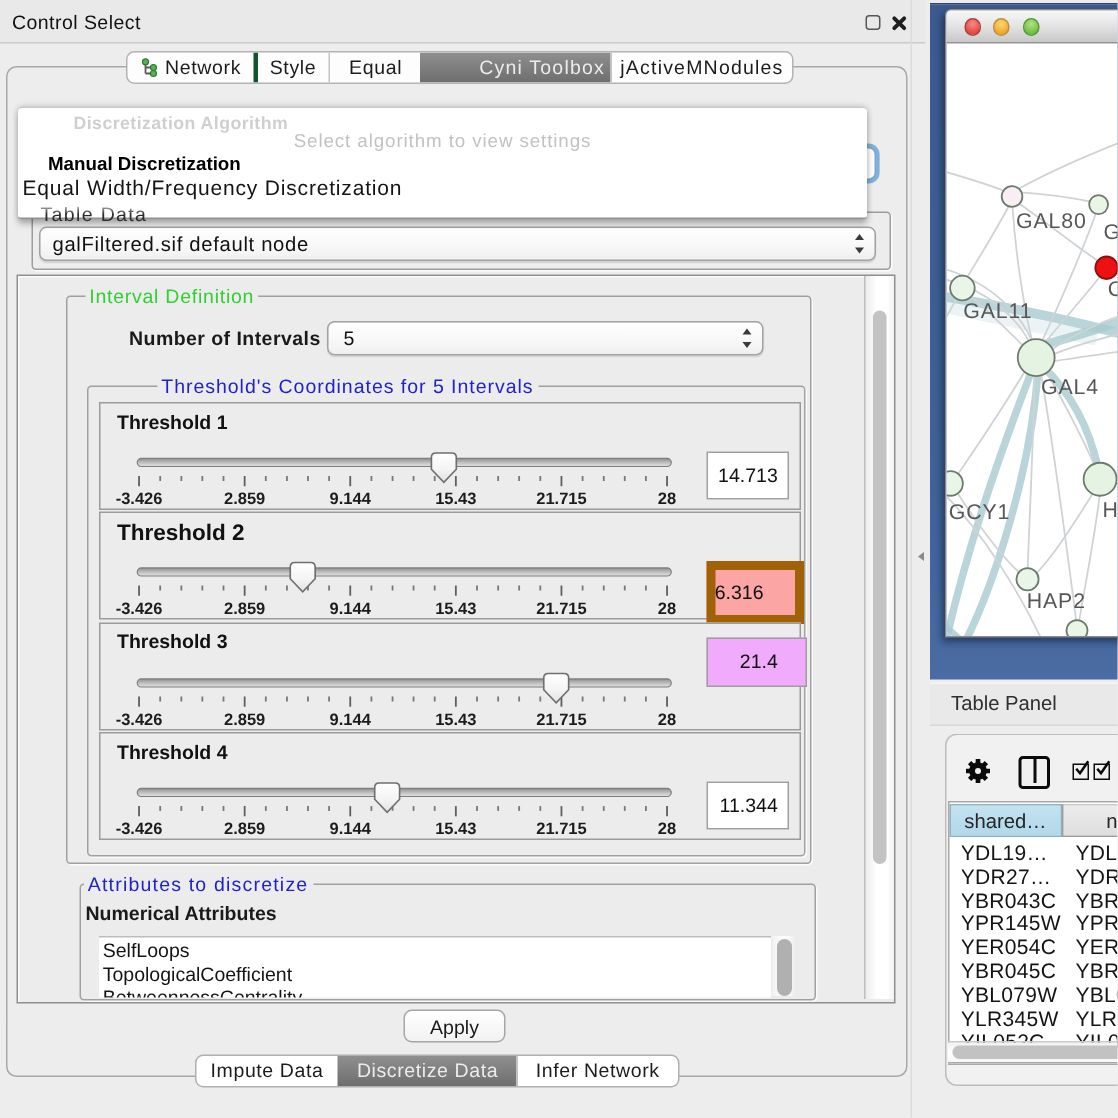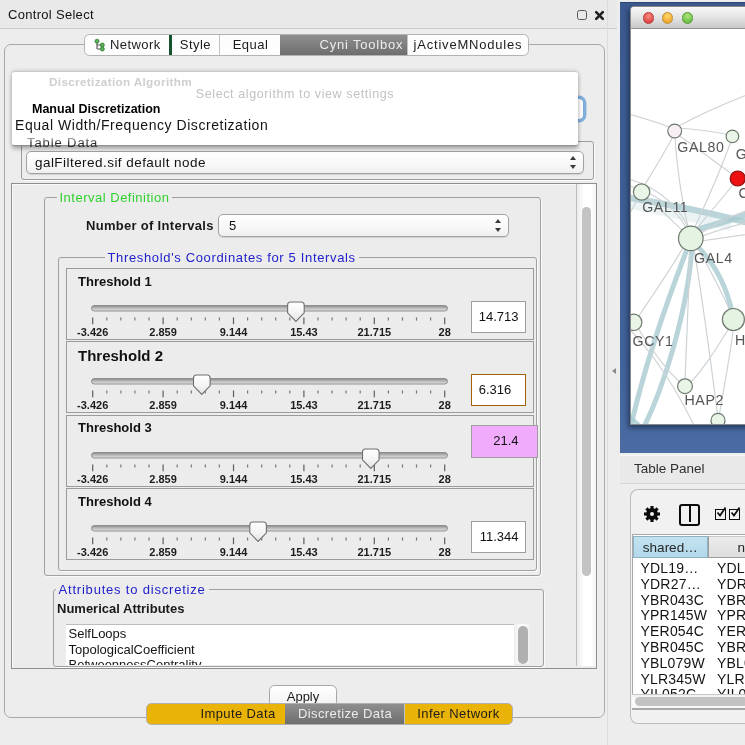--- a/index.html
+++ b/index.html
@@ -159,21 +159,21 @@
     <line x1="307.3" y1="49.4" x2="307.3" y2="56.2" stroke="#5f5f5f" stroke-width="1.2"></line>
     <line x1="321.4" y1="49.4" x2="321.4" y2="52.6" stroke="#787878" stroke-width="1.2"></line>
     <line x1="335.5" y1="49.4" x2="335.5" y2="52.6" stroke="#787878" stroke-width="1.2"></line>
     <line x1="349.5" y1="49.4" x2="349.5" y2="52.6" stroke="#787878" stroke-width="1.2"></line>
     <line x1="363.6" y1="49.4" x2="363.6" y2="52.6" stroke="#787878" stroke-width="1.2"></line>
     <text x="307.3" y="68" text-anchor="middle" font-size="11" font-weight="bold" fill="#1c1c1c">21.715</text>
     <line x1="377.7" y1="49.4" x2="377.7" y2="56.2" stroke="#5f5f5f" stroke-width="1.2"></line>
     <text x="377.7" y="68" text-anchor="middle" font-size="11" font-weight="bold" fill="#1c1c1c">28</text>
     <path d="M 126.50000000000001,37 Q 126.50000000000001,34 129.5,34 L 140.10000000000002,34 Q 143.10000000000002,34 143.10000000000002,37 L 143.10000000000002,44.8 L 134.8,53.5 L 126.50000000000001,44.8 Z" fill="url(#th1)" stroke="#6f6f6f" stroke-width="1.1"></path>
   </svg>
-<div class="abs" style="left:470.5px;top:373.5px;width:47px;height:30.5px;background:#ffffff;border:1px solid #a16207;font-size:13px;color:#111;text-align:center;line-height:30.5px;padding-right:6px;">6.316</div>
+<div class="abs" style="left:470.5px;top:373.5px;width:47px;height:30.5px;background:#fca5a5;border:6px solid #a16207;font-size:13px;color:#111;text-align:left;line-height:30.5px;padding-right:6px;">6.316</div>
 <div class="abs" style="left:65.5px;top:414.5px;width:466px;height:70px;border:1px solid #9b9b9b;background:#ececec;"></div>
 <div class="abs" style="left:78px;top:420.0px;font-size:13px;font-weight:bold;color:#111;">Threshold 3</div>
 <svg class="abs" style="left:66.5px;top:414.5px;" width="465" height="70" viewBox="0 0 465 70">
     <defs>
       <linearGradient id="tg2" x1="0" y1="0" x2="0" y2="1">
         <stop offset="0" stop-color="#8d8d8d"></stop>
         <stop offset="0.45" stop-color="#b9b9b9"></stop>
         <stop offset="1" stop-color="#e3e3e3"></stop>
       </linearGradient>
       <linearGradient id="th2" x1="0" y1="0" x2="0" y2="1">
@@ -271,22 +271,22 @@
 <div class="abs" style="left:470.5px;top:520.5px;width:47px;height:30.5px;background:#fff;border:1px solid #9e9e9e;font-size:13px;color:#111;text-align:right;line-height:30.5px;padding-right:6px;">11.344</div>
 <div class="gb" style="left:52.5px;top:589px;width:489px;height:75.5px;border-color:#a0a0a0;background:#ececec;">
     <div class="gbl" style="background:#ececec;color:#2222cc;left:2px;letter-spacing:.8px;">Attributes to discretize</div>
   </div>
 <div class="abs" style="left:57px;top:600.5px;font-size:13px;font-weight:bold;color:#1a1a1a;">Numerical Attributes</div>
 <div class="abs" style="left:66px;top:623.5px;width:448px;height:40px;background:#fff;border-top:1px solid #bdbdbd;overflow:hidden;">
     <div style="font-size:13px;color:#141414;padding:1.5px 0 0 2.5px;line-height:15.7px;">SelfLoops<br>TopologicalCoefficient<br>BetweennessCentrality</div>
   </div>
 <div class="abs" style="left:514.5px;top:623.5px;width:15.5px;height:40px;background:linear-gradient(to right,#f2f2f2,#fff 50%,#eee);"></div>
 <div class="abs" style="left:517.5px;top:626px;width:10px;height:37.5px;background:#b0b0b0;border-radius:5px;"></div>
-<div class="abs" style="left:269px;top:672.8px;width:66px;height:20.5px;background:linear-gradient(#ffffff,#f2f2f2);border:1px solid #a6a6a6;border-radius:5.5px;font-size:13px;color:#1a1a1a;display:flex;align-items:center;justify-content:center;margin-top:12px;">Apply</div>
-<div class="abs" style="left:146px;top:703px;width:321px;height:19.5px;background:#eab308;border:1px solid #b0b0b0;border-radius:5.5px;overflow:hidden;display:flex;padding-left:44px;">
+<div class="abs" style="left:269px;top:672.8px;width:66px;height:20.5px;background:linear-gradient(#ffffff,#f2f2f2);border:1px solid #a6a6a6;border-radius:5.5px;font-size:13px;color:#1a1a1a;display:flex;align-items:center;justify-content:center;">Apply</div>
+<div class="abs" style="left:130px;top:703px;width:321px;height:19.5px;background:#ffffff;border:1px solid #b0b0b0;border-radius:5.5px;overflow:hidden;display:flex;">
 <div style="width:94px;display:flex;align-items:center;justify-content:center;font-size:13px;letter-spacing:.4px;color:#1c1c1c;">Impute Data</div>
 <div style="width:120px;background:linear-gradient(#8f8f8f,#6e6e6e);color:#ececec;display:flex;align-items:center;justify-content:center;font-size:13px;letter-spacing:.4px;">Discretize Data</div>
 <div style="width:107px;display:flex;align-items:center;justify-content:center;font-size:13px;color:#1c1c1c;border-left:1px solid #c3c3c3;margin-left:-1px;letter-spacing:.4px;">Infer Network</div>
 </div>
 <div class="abs" style="left:607px;top:0;width:1px;height:745px;background:#dcdcdc;"></div>
 <div class="abs" style="left:612px;top:368px;width:0;height:0;border-top:3.5px solid transparent;border-bottom:3.5px solid transparent;border-right:4.5px solid #8a8a8a;"></div>
 <div class="abs" style="left:619.5px;top:1.5px;width:126px;height:450px;background:linear-gradient(#3c5a90,#3e6096 55%,#42649c 80%,#4a6ca3);border-top:1.5px solid #2c4470;"></div>
 <div class="abs" style="left:630px;top:6px;width:120px;height:417px;border:1px solid #8a8a8a;border-radius:4px 4px 0 0;background:#fff;box-shadow:-2px 3px 5px rgba(15,25,50,.55);overflow:hidden;">
 <div style="height:21px;background:linear-gradient(#f8f8f8,#e3e3e3 50%,#c8c8c8);border-bottom:1px solid #949494;position:relative;">
 <div style="position:absolute;left:11.5px;top:5.2px;width:11.4px;height:11.4px;border-radius:50%;background:radial-gradient(circle at 50% 30%,#fa8a85,#e04b45 70%);border:1px solid #b13c39;box-sizing:border-box;"></div>

